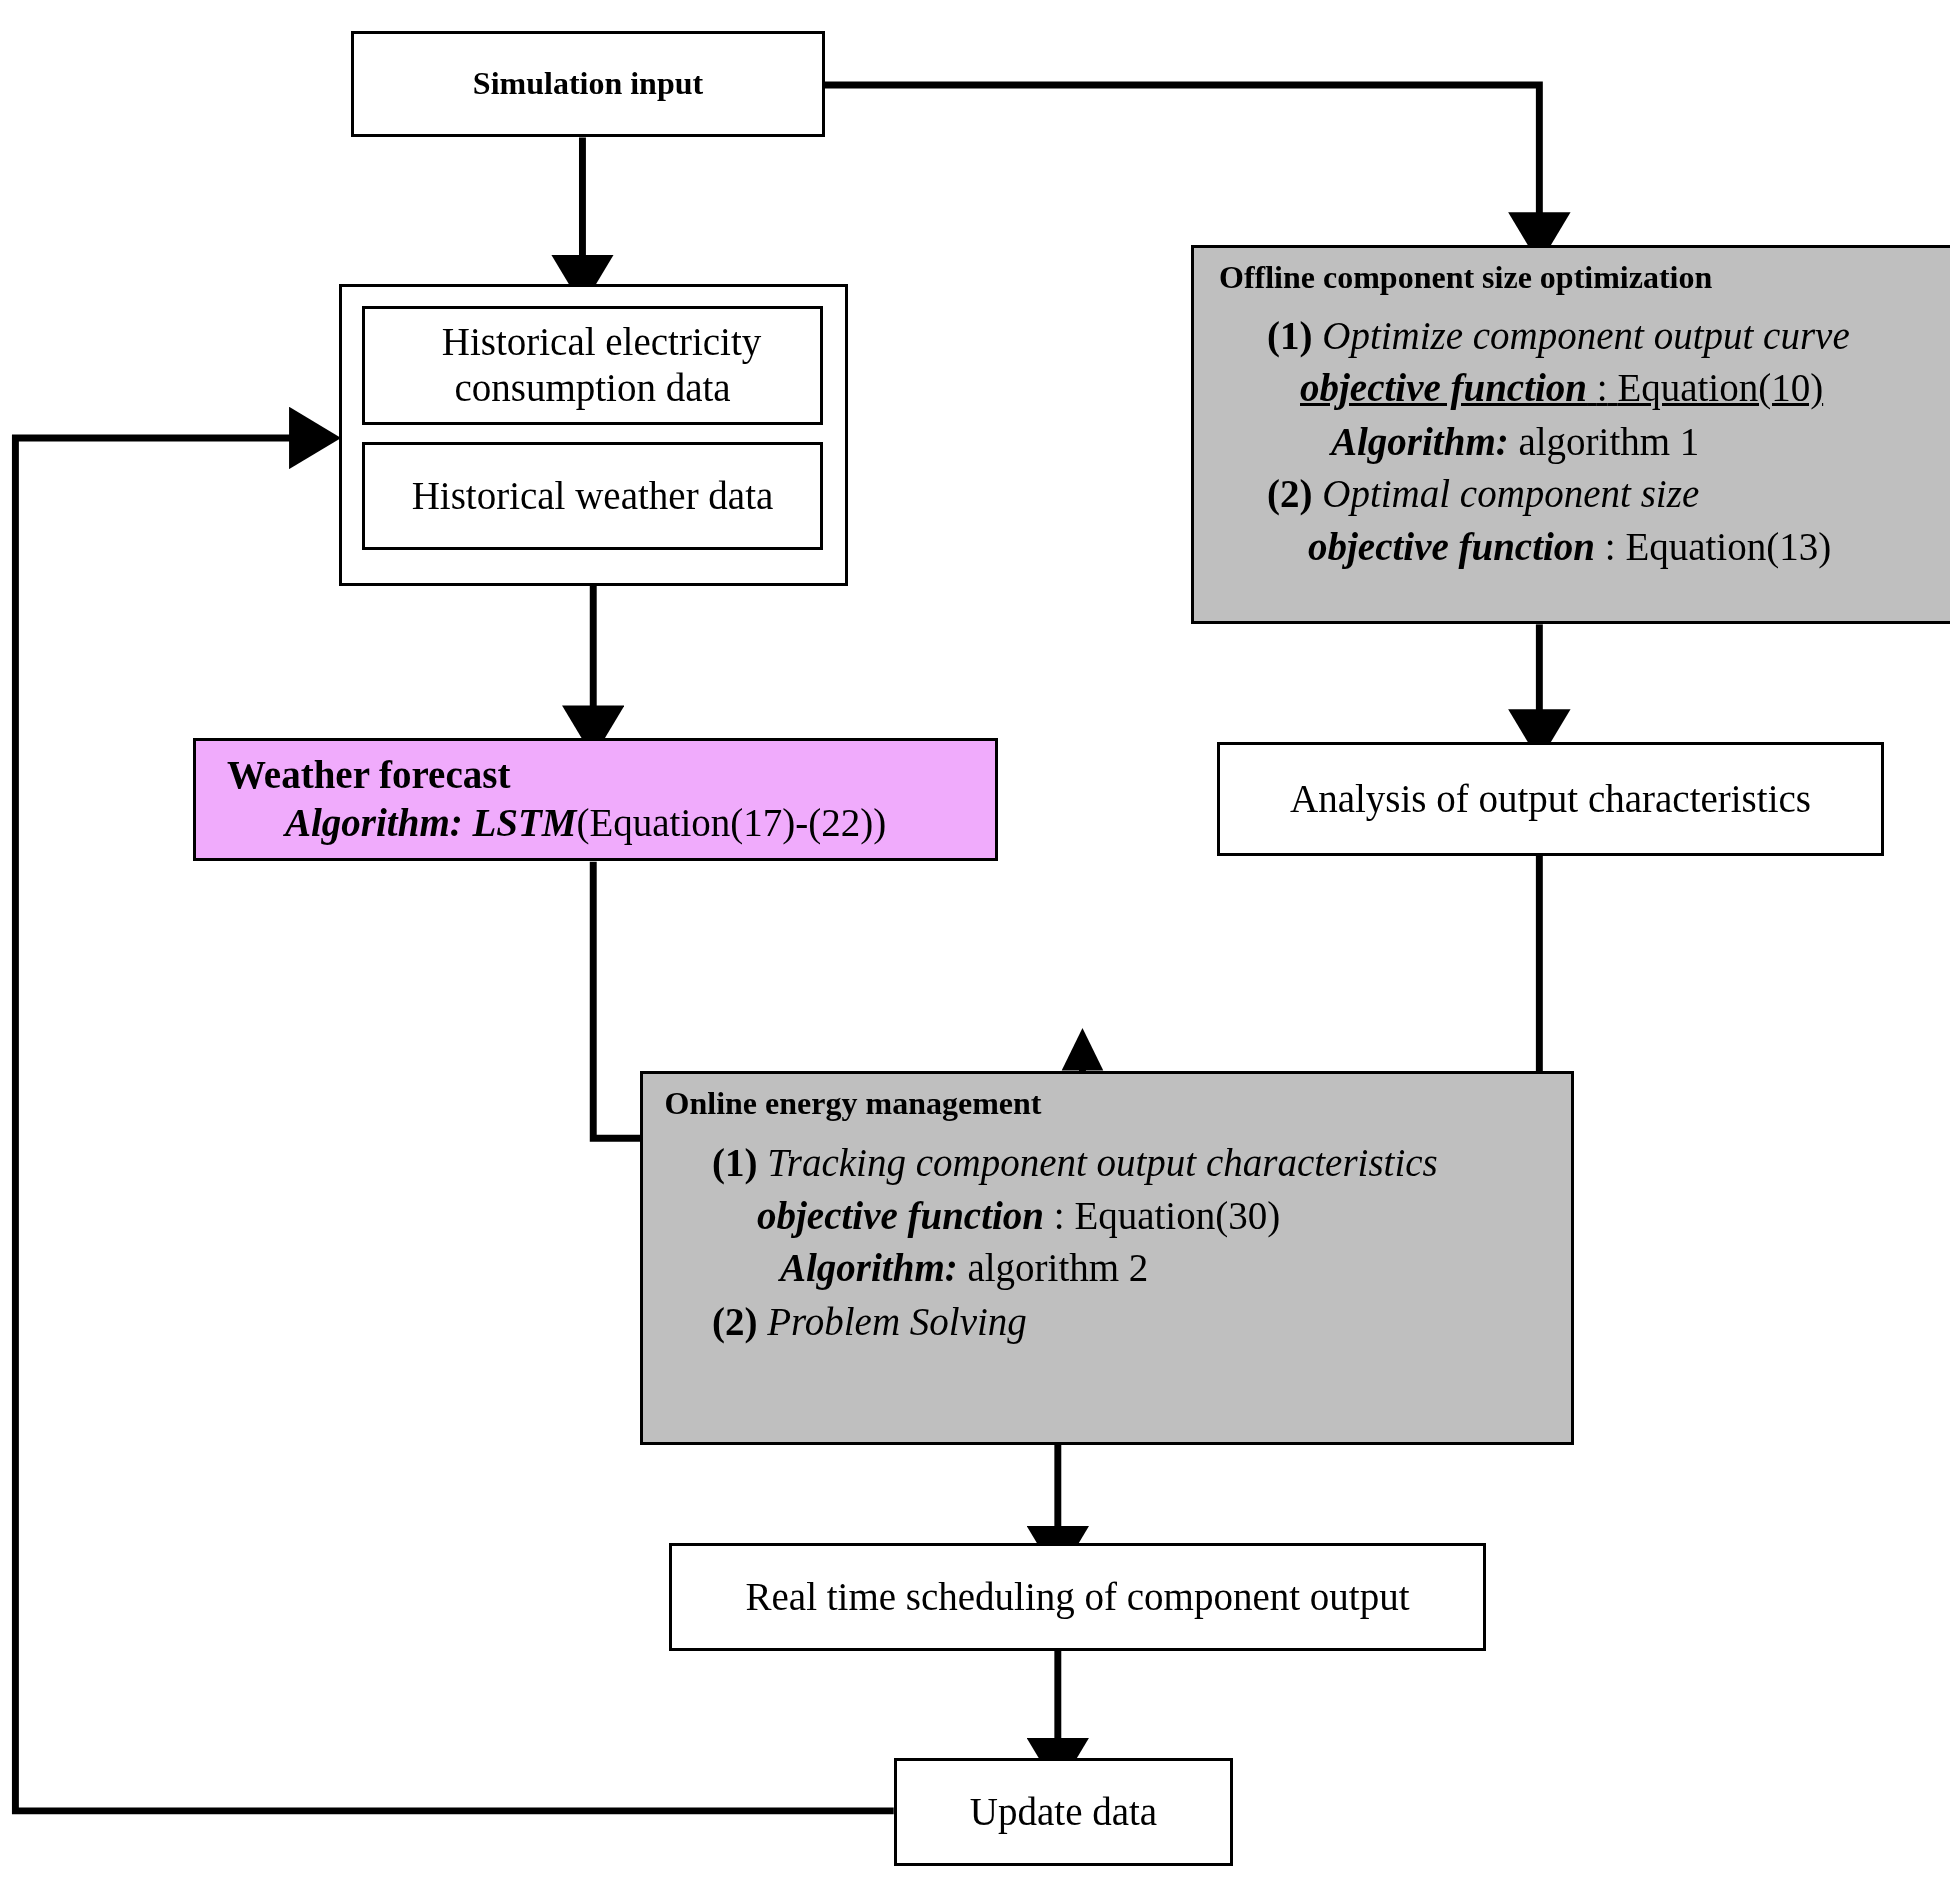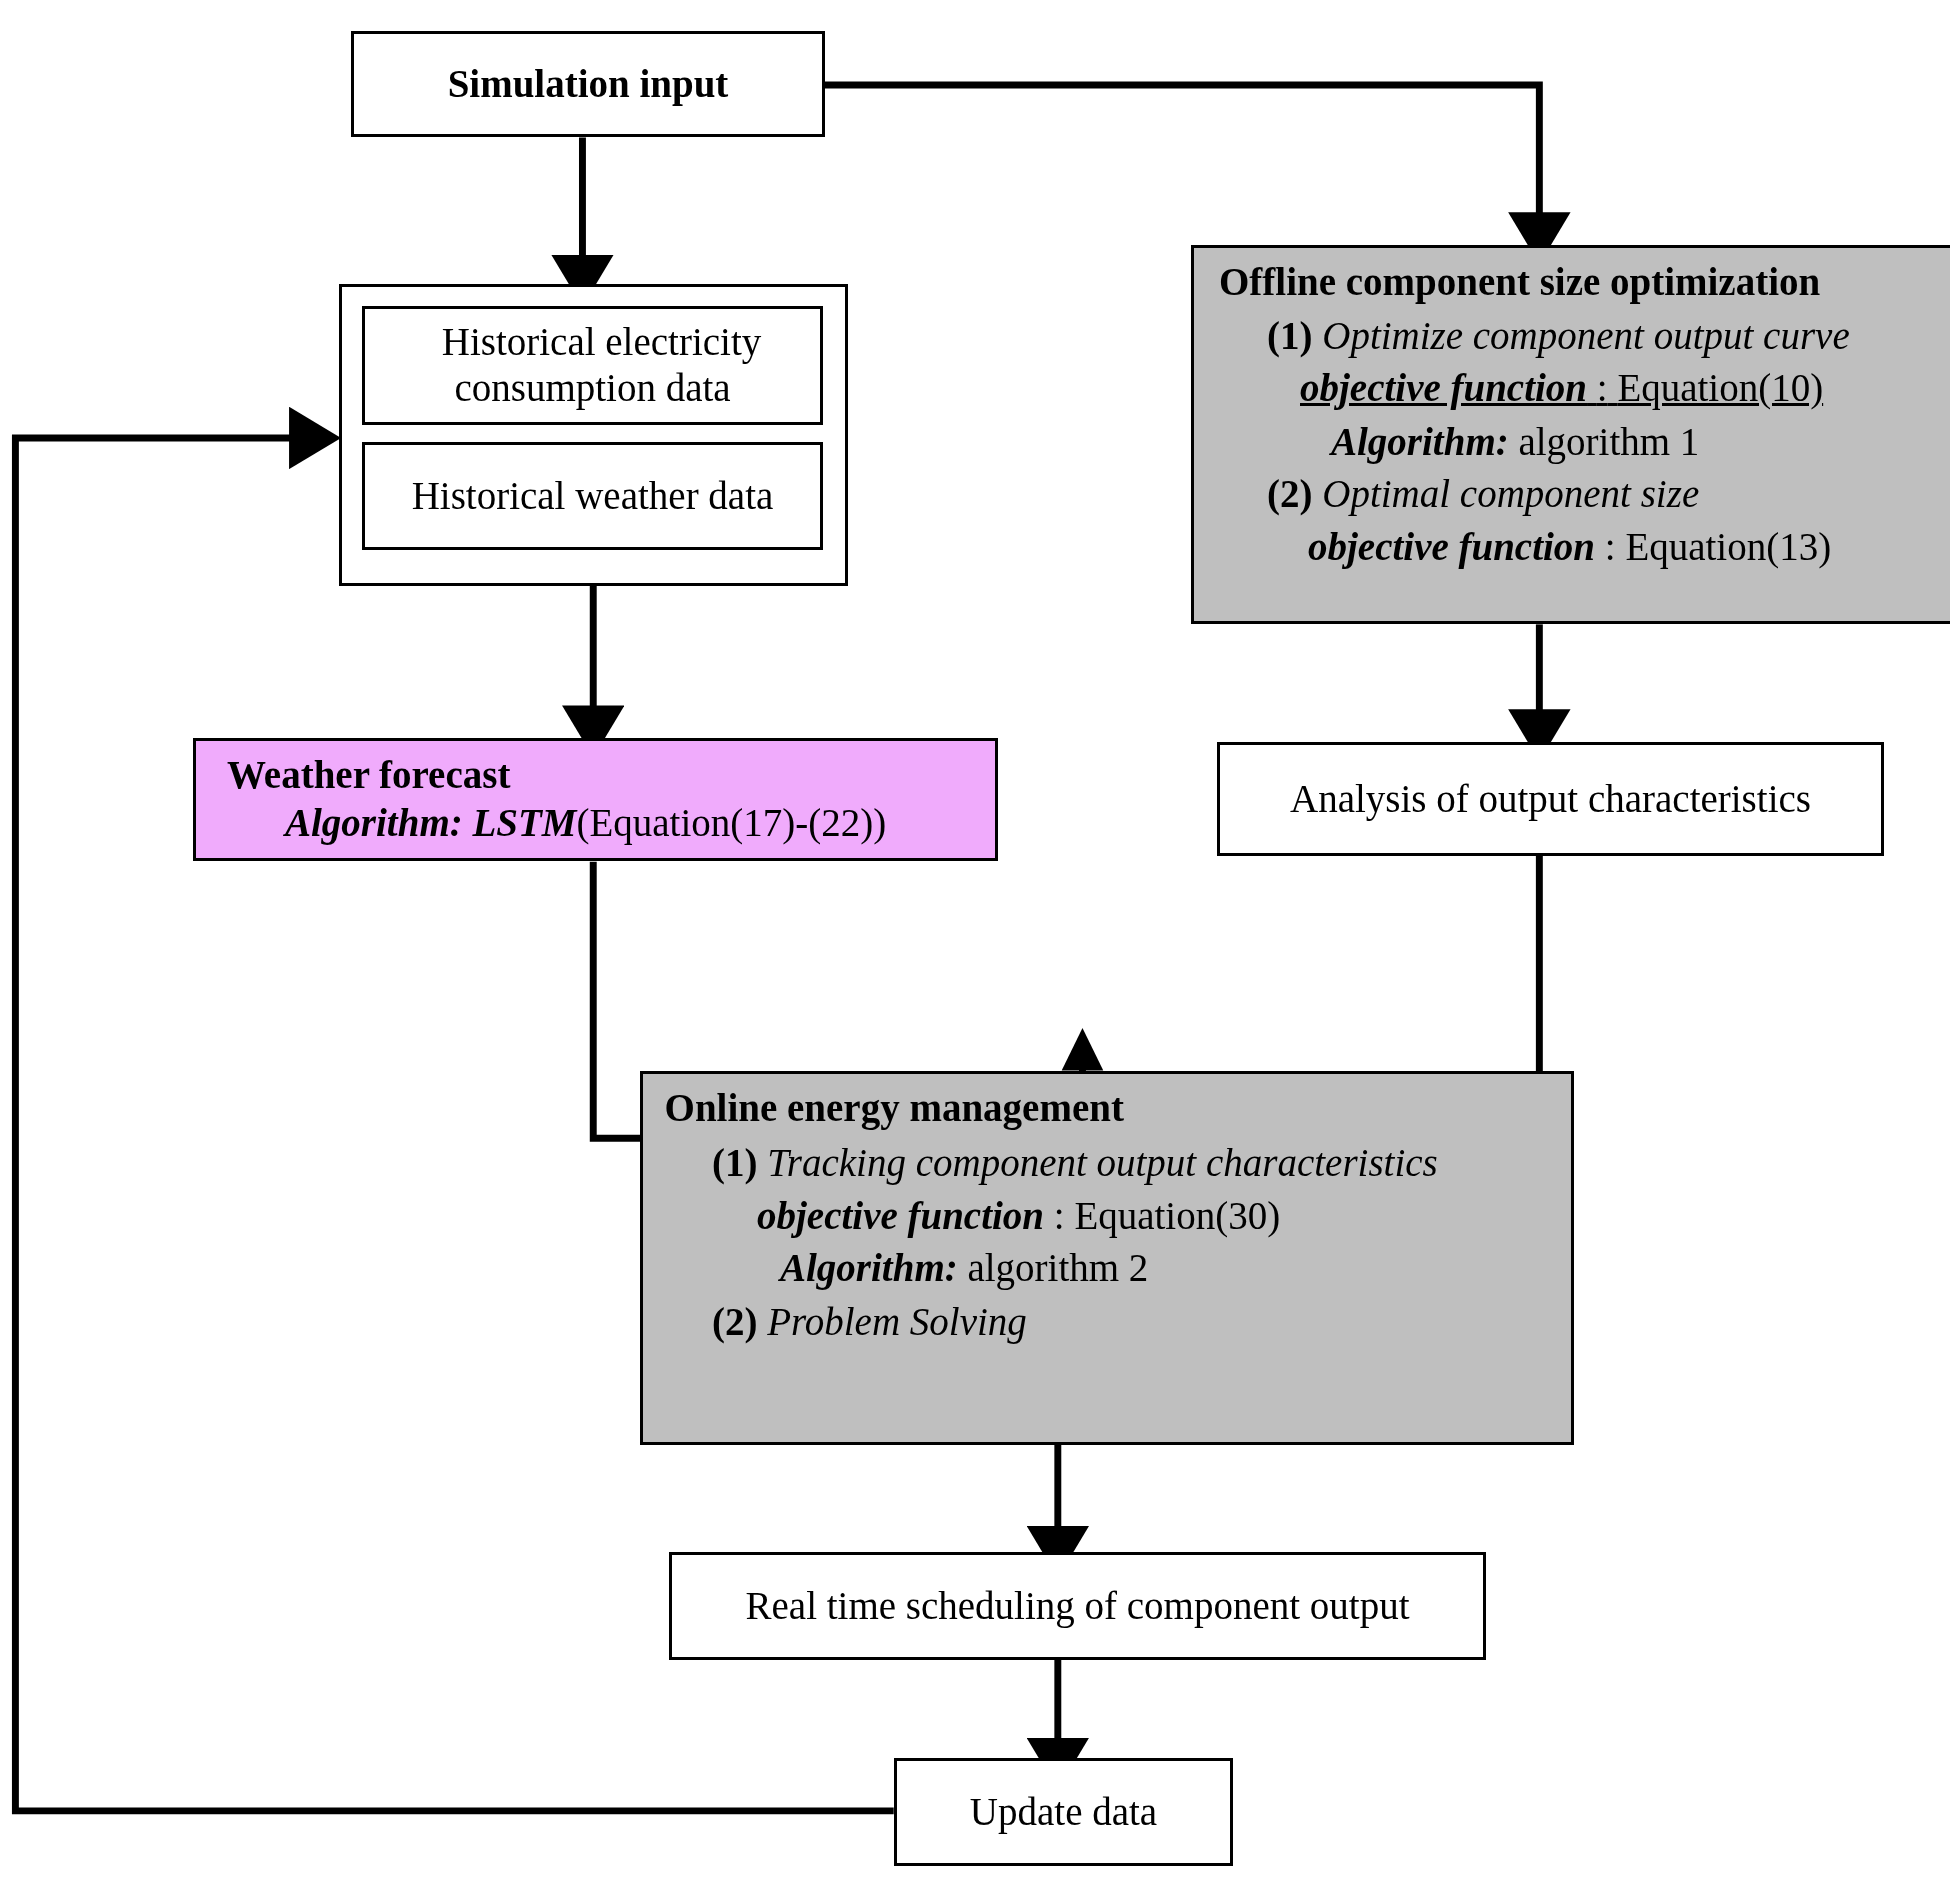--- a/index.html
+++ b/index.html
@@ -45,21 +45,21 @@
   }
   .blocktext {
     position: absolute;
     white-space: nowrap;
   }
   .t-bold { font-weight: bold; }
   .t-bolditalic { font-weight: bold; font-style: italic; }
   .t-italic { font-style: italic; }
   .t-reg { font-weight: normal; font-style: normal; }
   .lbl-40 { font-size: 39px; }
-  .lbl-42 { font-size: 39px; }
+  .lbl-42 { font-size: 32px; }
 </style>
 </head>
 <body>
 
 <div id="canvas">
 
   <svg id="edges" viewBox="0 0 2531 2451" width="1950" height="1889" xmlns="http://www.w3.org/2000/svg">
     <defs>
       <marker id="ah" markerWidth="9" markerHeight="9" refX="2.2" refY="4.5" orient="auto" markerUnits="strokeWidth">
         <path d="M0,0 L0,9 L7.5,4.5 z" fill="#000000"></path>
@@ -175,21 +175,21 @@
       <span class="t-reg">algorithm 2</span>
     </div>
 
     <div class="blocktext lbl-40" style="left:69px; top:225px;">
       <span class="t-bold">(2)</span>
       <span class="t-italic">Problem Solving</span>
     </div>
 
   </div>
 
-  <div class="node centered lbl-40" style="left:669px; top:1543px; width:817px; height:108px;margin-top:9px;">
+  <div class="node centered lbl-40" style="left:669px; top:1543px; width:817px; height:108px;">
     <span>Real time scheduling of component output</span>
   </div>
 
   <div class="node centered lbl-40" style="left:894px; top:1758px; width:339px; height:108px;">
     <span>Update data</span>
   </div>
 
 </div>
 
 

